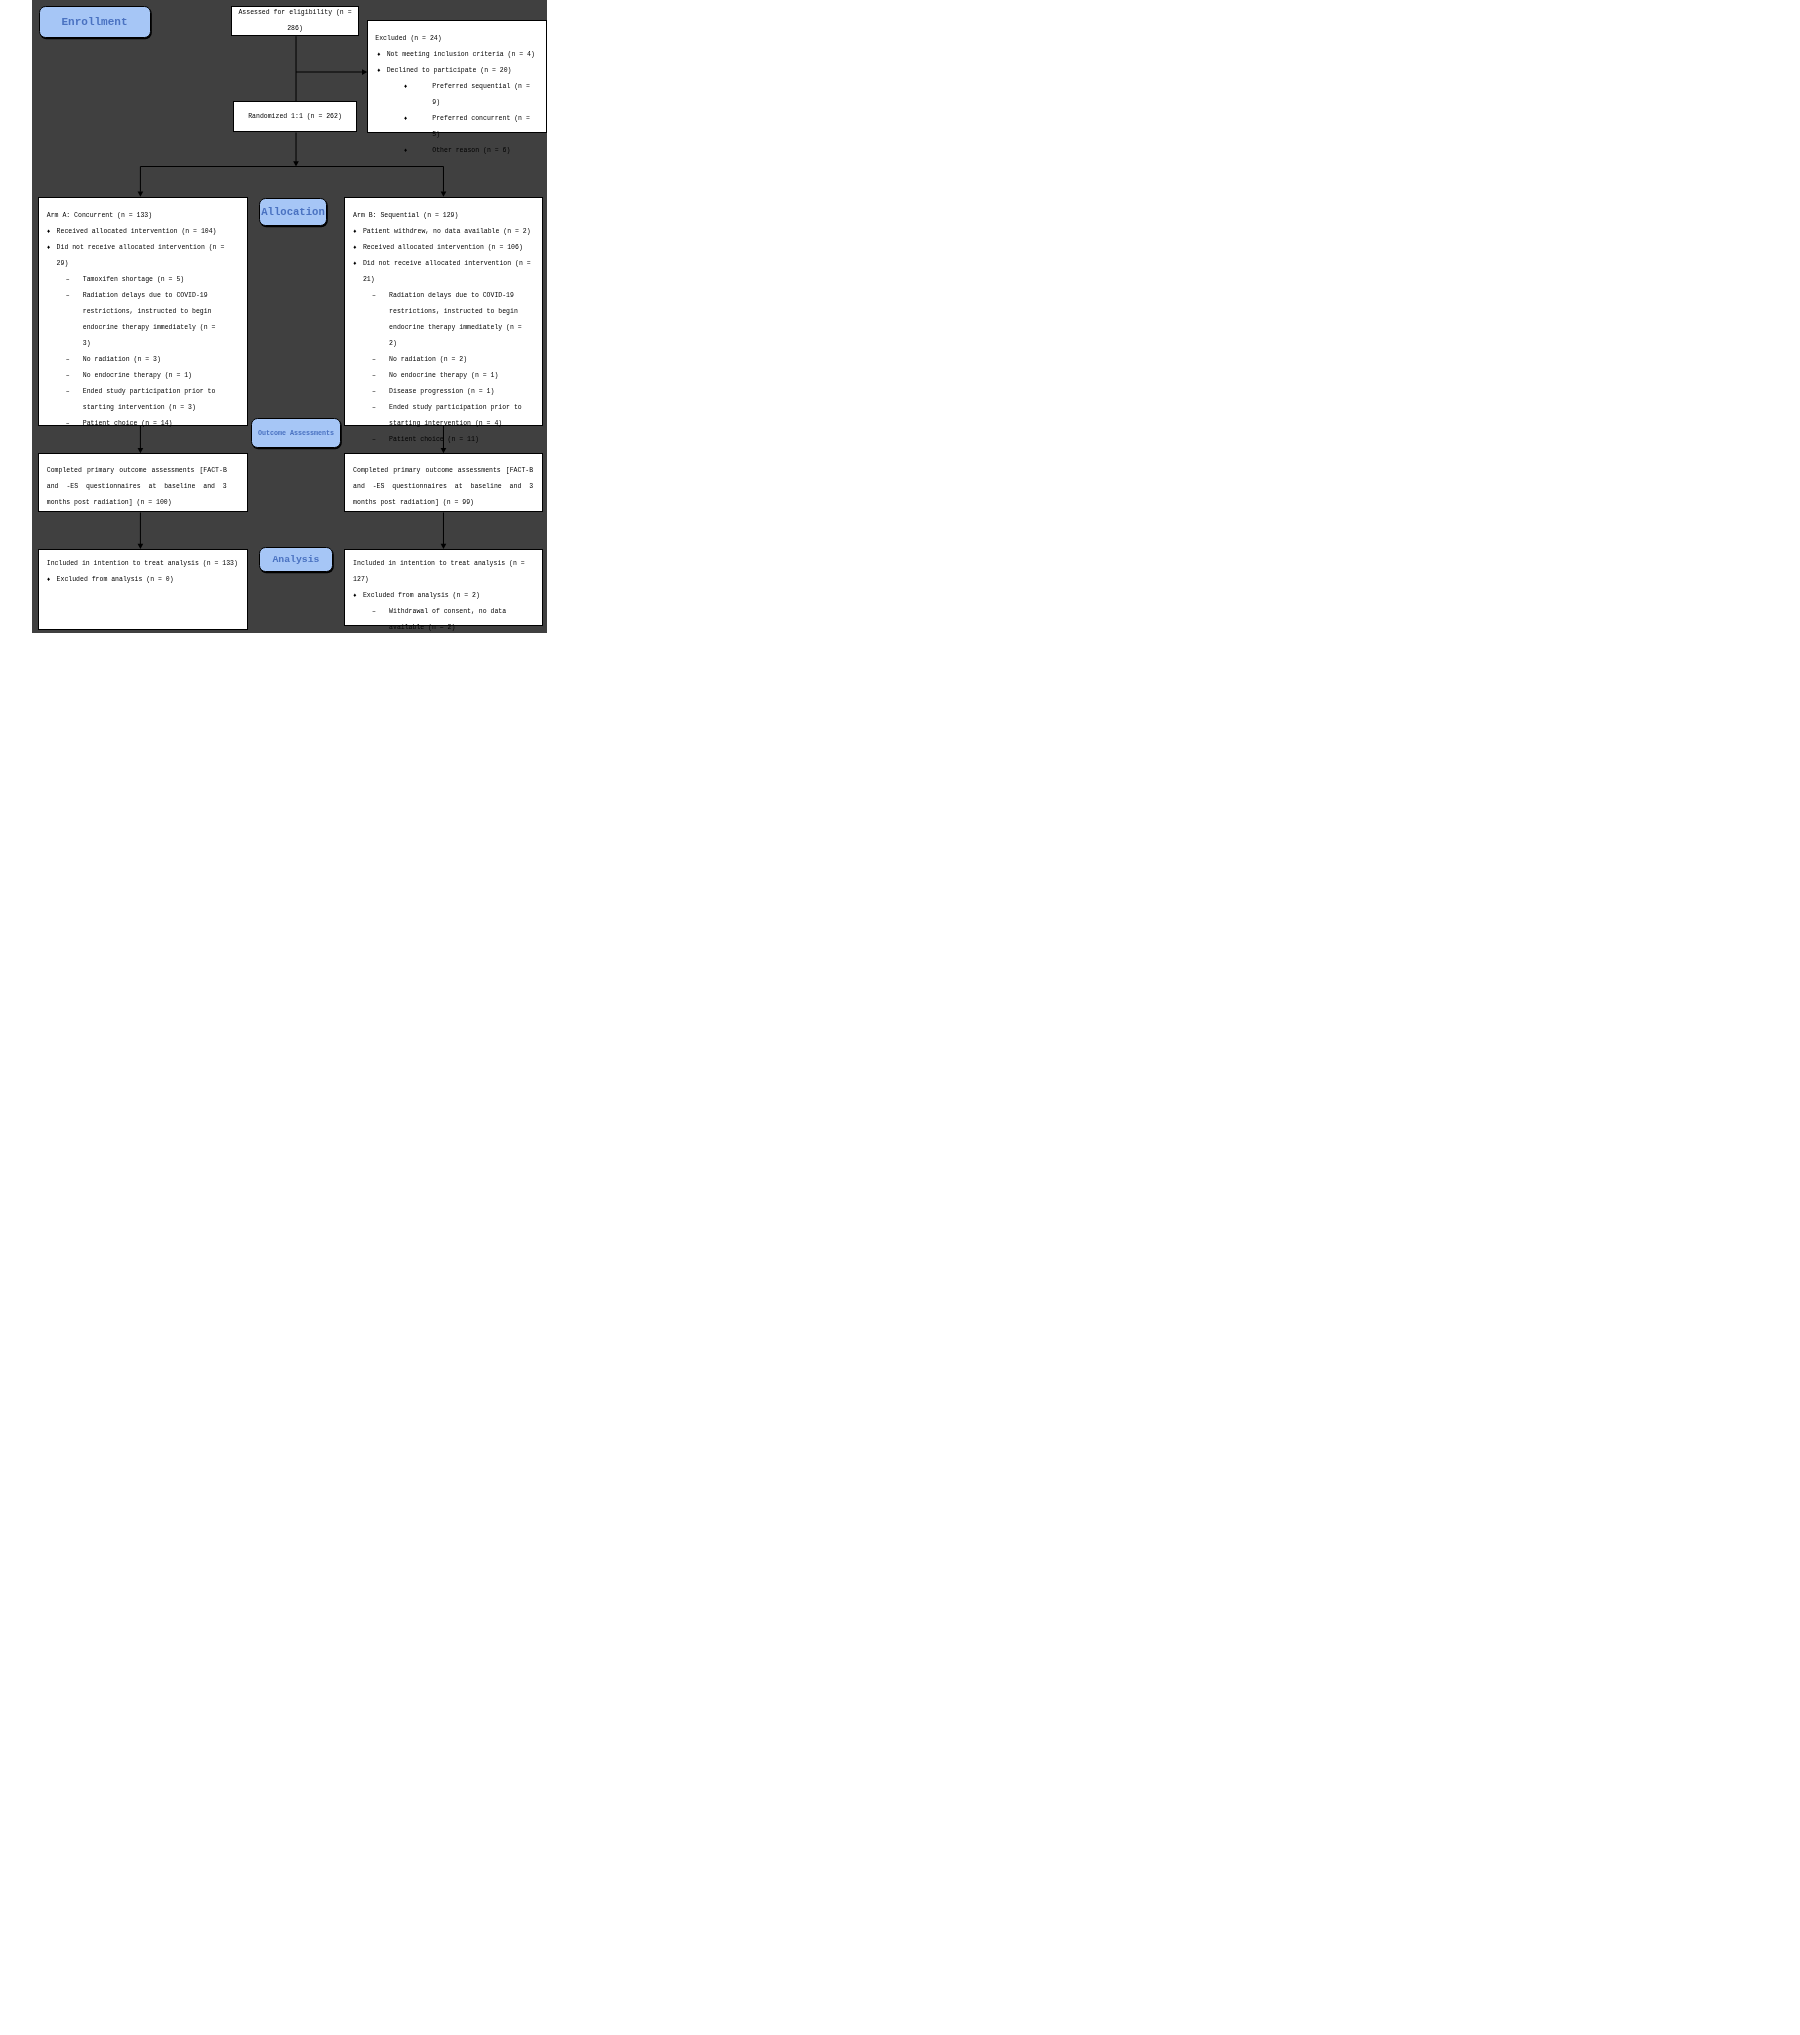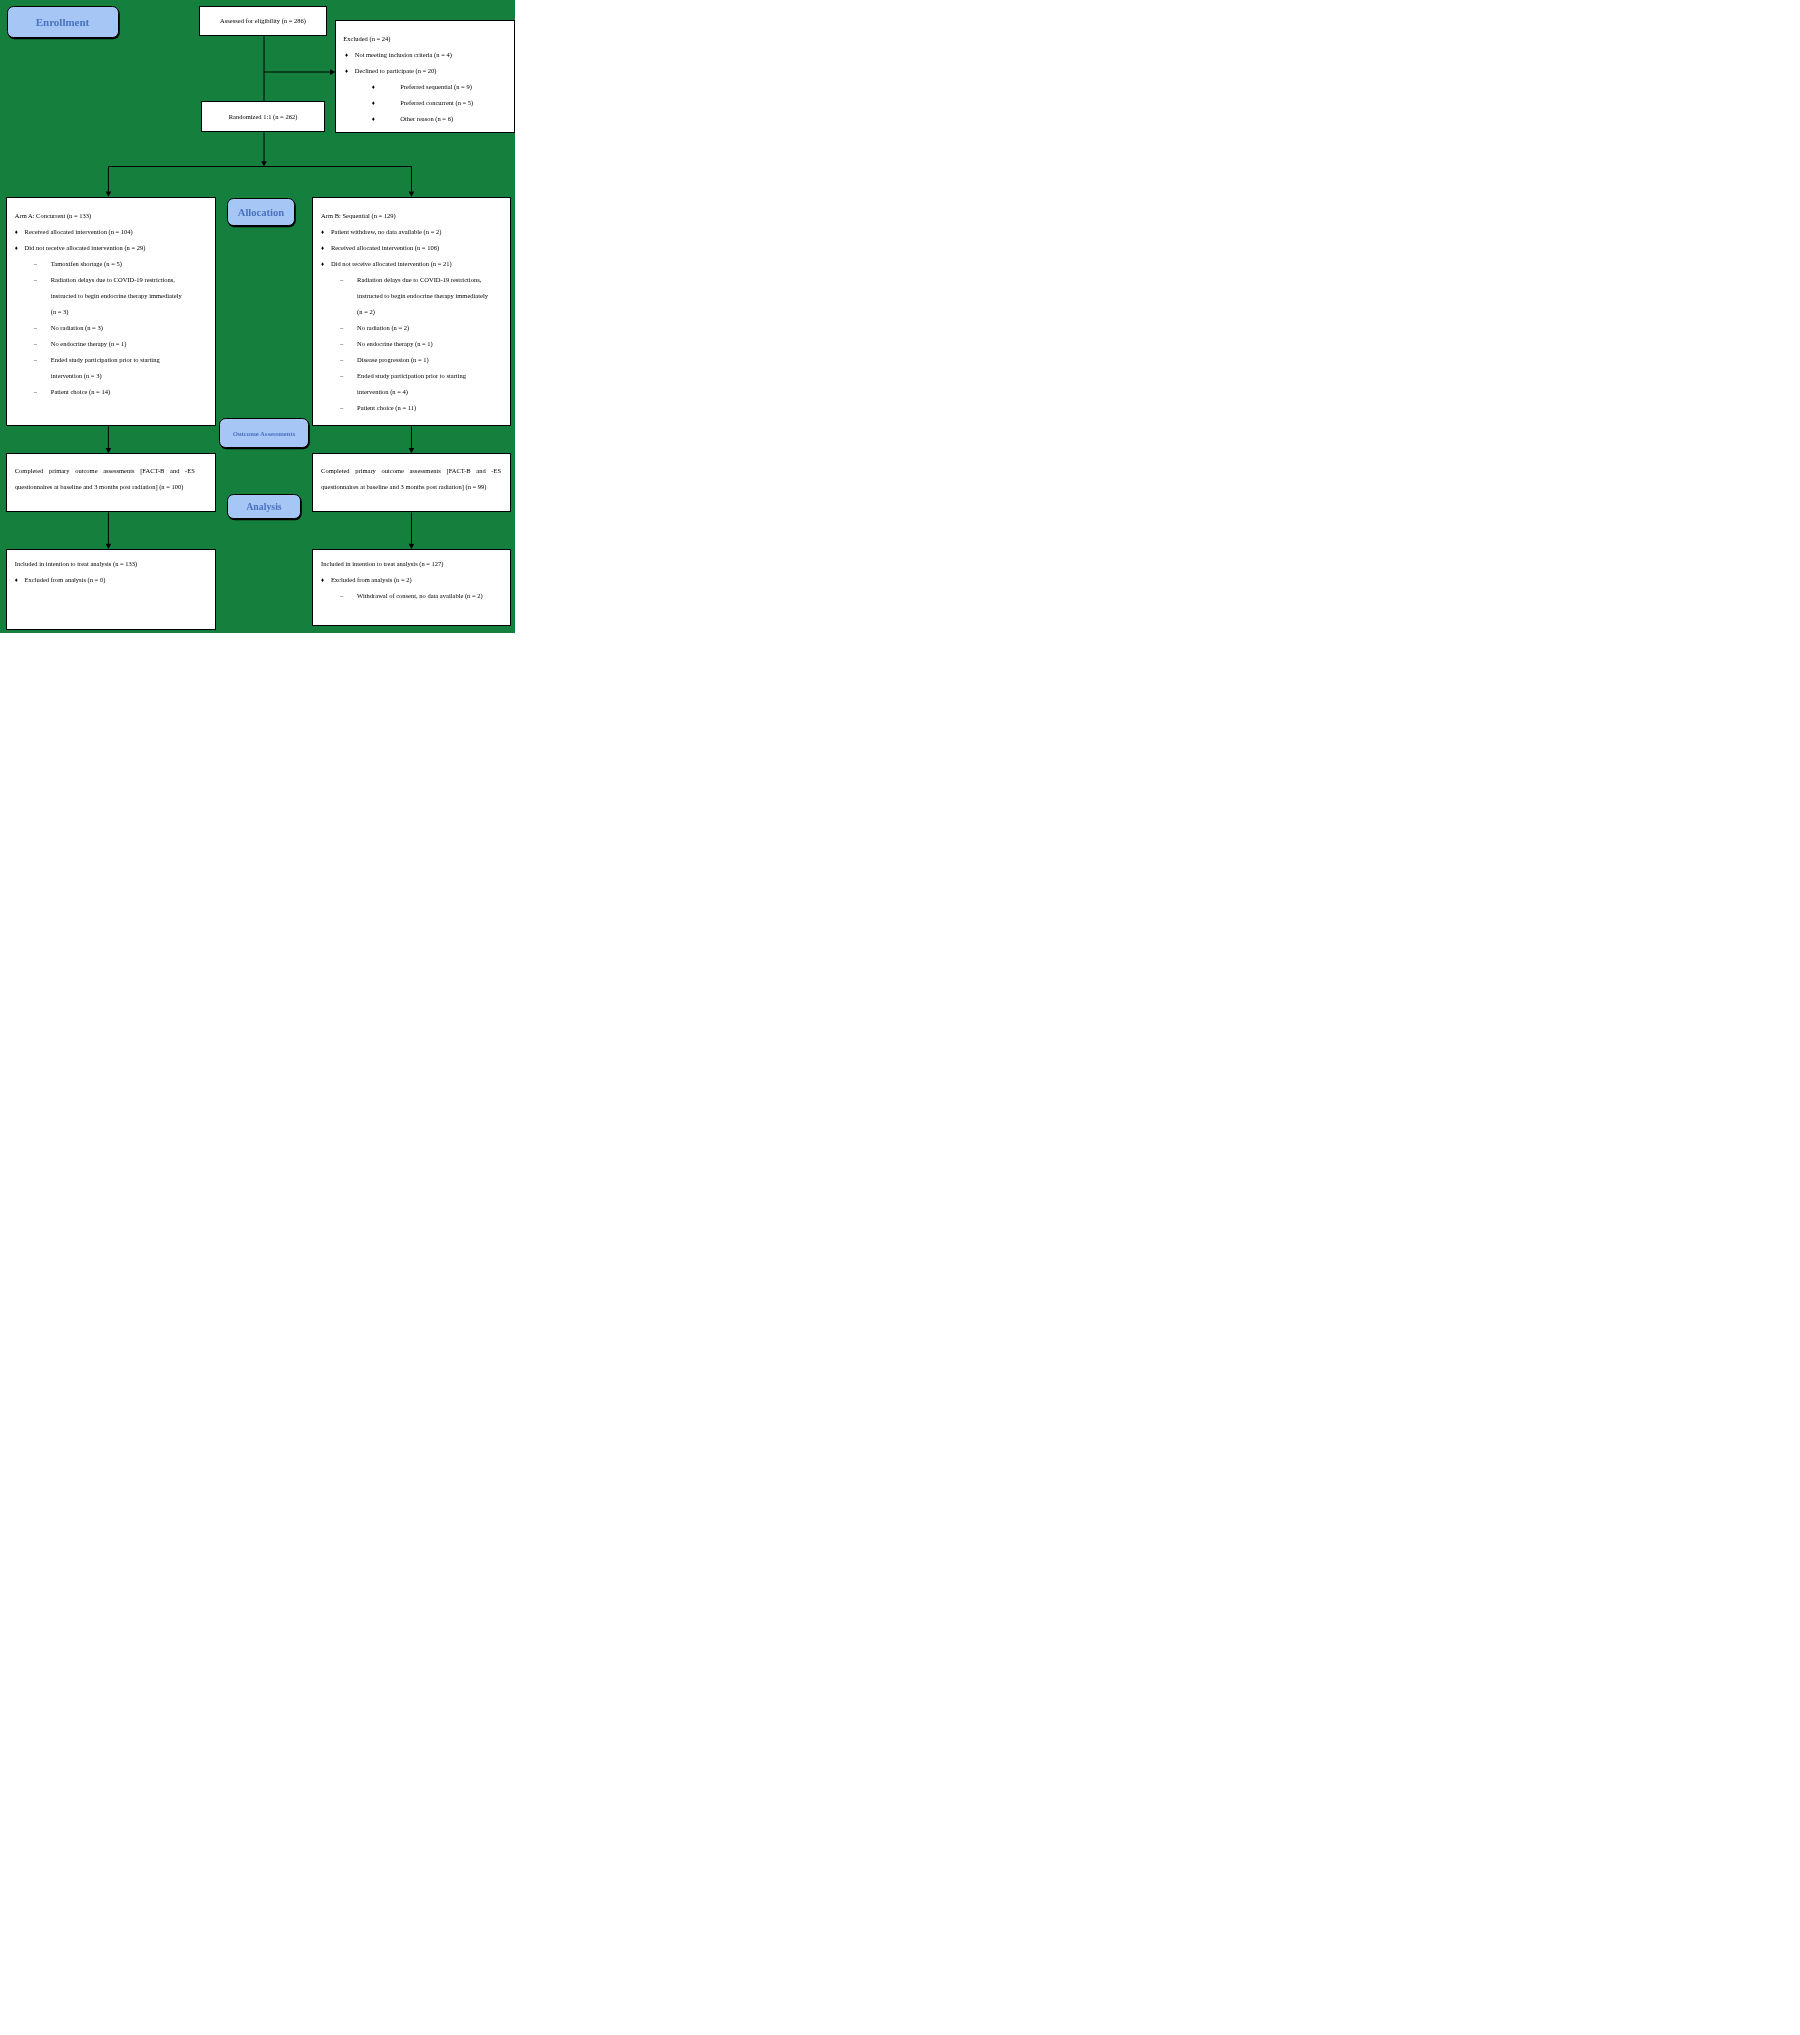--- a/index.html
+++ b/index.html
@@ -1,18 +1,18 @@
 <!DOCTYPE html>
 <html style="--pill-fill: #a6c6f6; --pill-text: #4a72c1; --border: #000000;font-size:6.5px"><head>
 <meta charset="utf-8">
 <style>
   html,body { margin:0; padding:0; background:#ffffff; }
   #diagram {
-    position:relative; width:515px; height:633px; background:#15803d;
-    font-family:Liberation Serif, serif; color:#000;
+    position:relative; width:515px; height:633px; background:#404040;
+    font-family:Liberation Mono, monospace; color:#000;margin-left:32px;
   }
   .box {
     position:absolute; background:#ffffff; border:1.2px solid var(--border,#000);
     box-sizing:border-box; font-size:6.5px; line-height:16px;
   }
   .box.center { display:flex; align-items:center; justify-content:center; text-align:center; }
   .pill {
     position:absolute; background:var(--pill-fill,#a6c6f6); border:1.2px solid var(--border,#000);
     border-radius:6.5px; box-shadow:0.8px 1.2px 0 var(--border,#000);
     display:flex; align-items:center; justify-content:center;
@@ -79,21 +79,21 @@
 
   <div class="pill" style="left:6.5px; top:6.1px; width:112px; height:32px; font-size:11px;">
     <span>Enrollment</span>
   </div>
   <div class="pill" style="left:227px; top:198px; width:68px; height:28px; font-size:10.6px;">
     <span>Allocation</span>
   </div>
   <div class="pill" style="left:219px; top:418px; width:90px; height:30px; font-size:6.7px;">
     <span>Outcome Assessments</span>
   </div>
-  <div class="pill" style="left:227px; top:494px; width:74px; height:25px; font-size:9.8px;">
+  <div class="pill" style="left:227px; top:547px; width:74px; height:25px; font-size:9.8px;">
     <span>Analysis</span>
   </div>
 
   <div class="box center" style="left:199px; top:6.1px; width:128px; height:30px;">
     <span>Assessed for eligibility (n = 286)</span>
   </div>
 
   <div class="box box-excluded" style="left:335px; top:20px; width:180px; height:113px;">
     <p class="title">Excluded (n = 24)</p>
     <div class="list">

